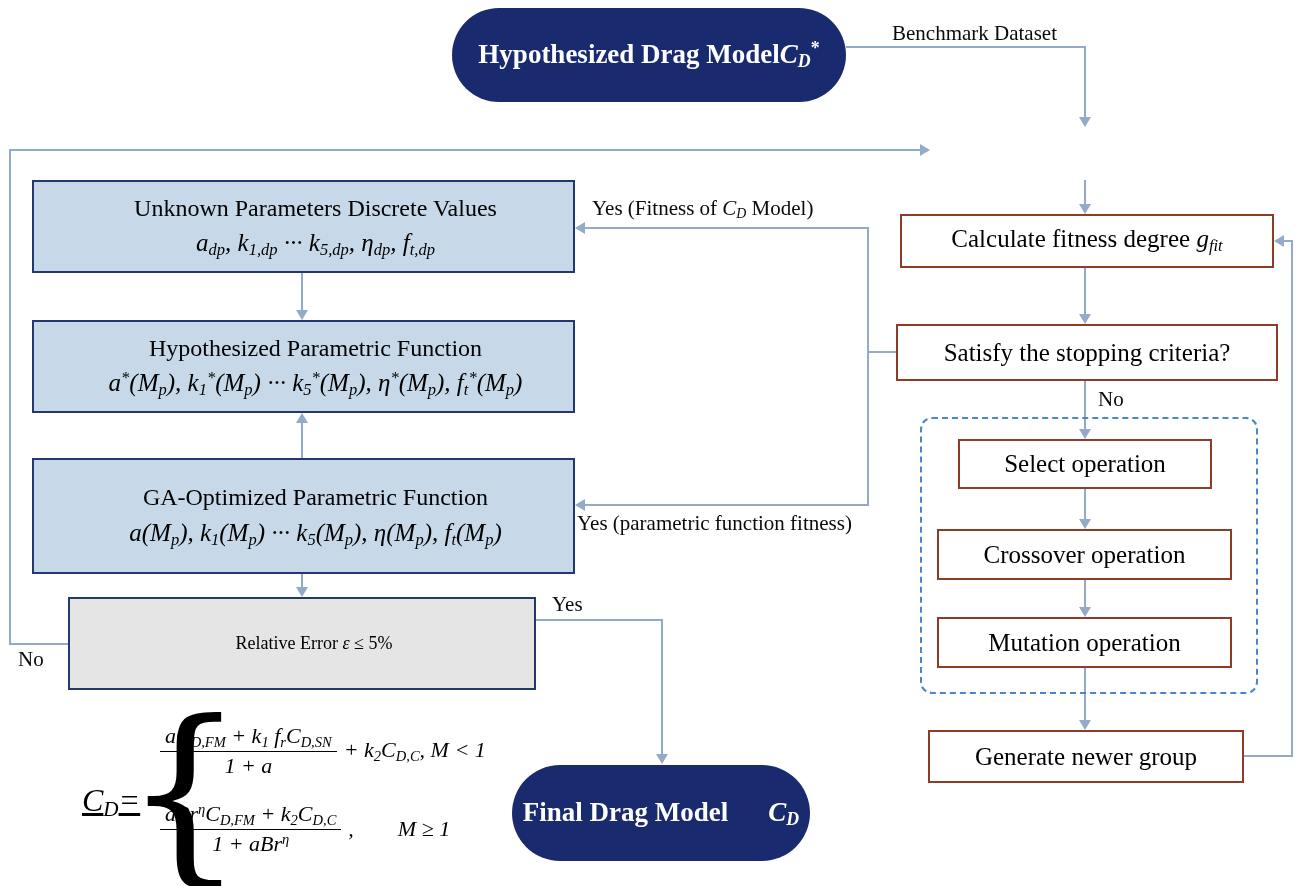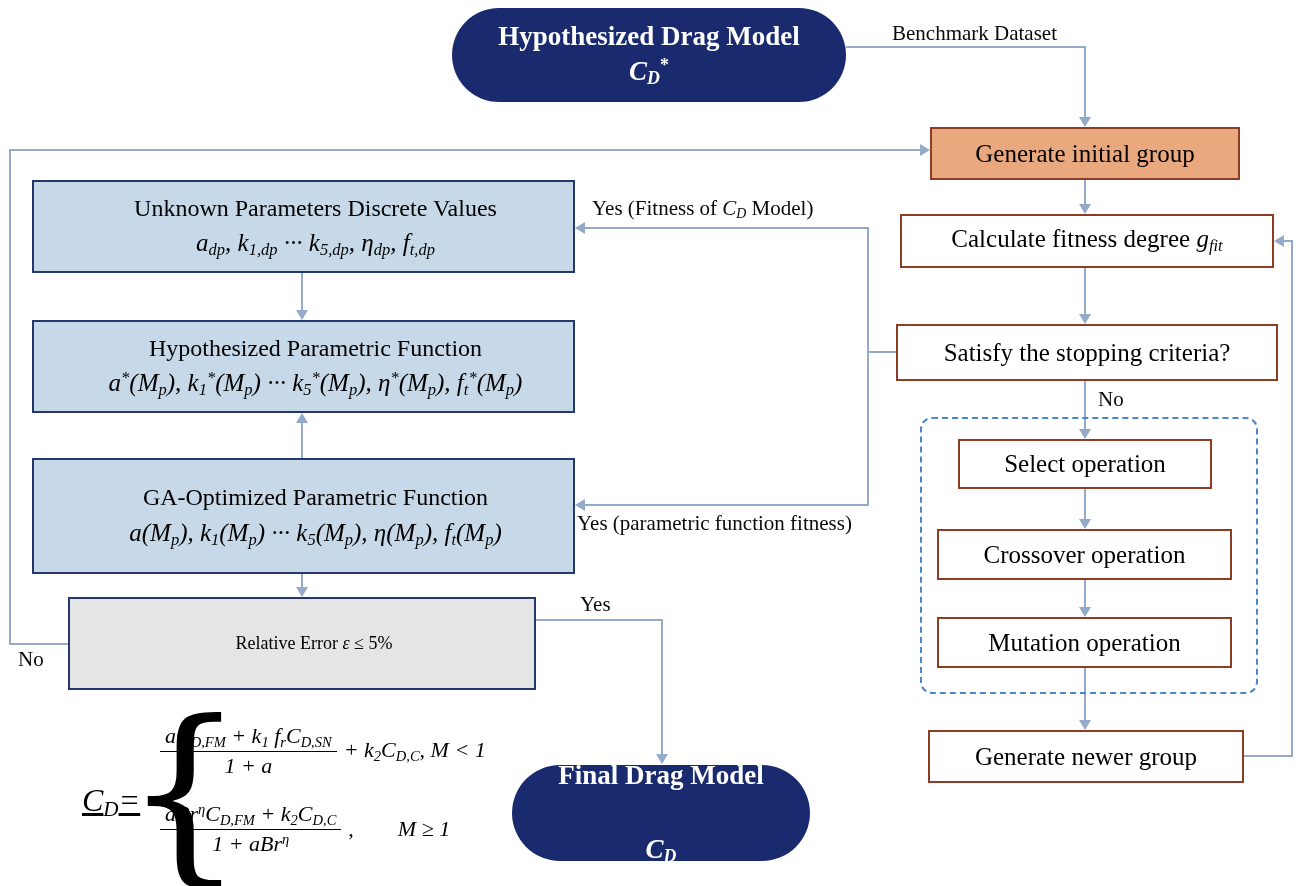--- a/index.html
+++ b/index.html
@@ -10,21 +10,21 @@
   
   .ln{position:absolute;background:#93aac8;}
   .ah{position:absolute;width:0;height:0;}
   .ah.down{border-left:6px solid transparent;border-right:6px solid transparent;border-top:10px solid #93aac8;}
   .ah.up{border-left:6px solid transparent;border-right:6px solid transparent;border-bottom:10px solid #93aac8;}
   .ah.left{border-top:6px solid transparent;border-bottom:6px solid transparent;border-right:10px solid #93aac8;}
   .ah.right{border-top:6px solid transparent;border-bottom:6px solid transparent;border-left:10px solid #93aac8;}
 
   
   .pill{position:absolute;background:#1a2a6e;border-radius:50px;color:#fff;
-        display:flex;flex-direction:column;align-items:center;justify-content:center;
+        display:flex;align-items:center;justify-content:center;
         font-weight:bold;font-size:27px;line-height:1.25;text-align:center;}
   .lbox{position:absolute;background:#c7d9e9;border:2px solid #24386c;
         display:flex;flex-direction:column;align-items:center;justify-content:center;
         font-size:24px;line-height:1.4;text-align:center;padding-left:24px;}
   .lbox.lighter{background:#e5e5e5;font-size:18px;}
   .lbox .formula{font-style:italic;font-size:25px;}
   .rbox{position:absolute;background:#ffffff;border:2px solid #8d3c26;
         display:flex;align-items:center;justify-content:center;font-size:25px;text-align:center;}
   .rbox.orange{background:#eaa87e;}
   .dashed{position:absolute;border:2px dashed #4a86c8;border-radius:12px;}
@@ -100,23 +100,20 @@
   <div class="ln" style="left:661px;top:619px;width:2px;height:136px;"></div>
   <div class="ah down" style="left:656px;top:754px;"></div>
 
   <div class="pill" style="left:452px;top:8px;width:394px;height:94px;">
     <div>Hypothesized Drag Model</div>
     <div><i>C<sub>D</sub></i><sup>*</sup></div>
   </div>
 
   <div class="lab" style="left:892px;top:21px;">Benchmark Dataset</div>
 
-  <div class="rbox orange" style="left:930px;top:127px;width:310px;height:53px;">
-    <span>Generate initial group</span>
-  </div>
 
   <div class="rbox" style="left:900px;top:214px;width:374px;height:54px;">
     <span>Calculate fitness degree <i>g<sub>fit</sub></i></span>
   </div>
 
   <div class="rbox" style="left:896px;top:324px;width:382px;height:57px;">
     <span>Satisfy the stopping criteria?</span>
   </div>
 
   <div class="lab" style="left:1098px;top:387px;">No</div>
@@ -153,21 +150,21 @@
     <div>GA-Optimized Parametric Function</div>
     <div class="formula">a(M<sub>p</sub>), k<sub>1</sub>(M<sub>p</sub>) ··· k<sub>5</sub>(M<sub>p</sub>), η(M<sub>p</sub>), f<sub>t</sub>(M<sub>p</sub>)</div>
   </div>
 
   <div class="lbox lighter" style="left:68px;top:597px;width:468px;height:93px;">
     <div>Relative Error <i>ε</i> ≤ 5%</div>
   </div>
 
   <div class="lab" style="left:592px;top:196px;">Yes  (Fitness of <i>C<sub>D</sub></i> Model)</div>
   <div class="lab" style="left:577px;top:511px;">Yes (parametric function fitness)</div>
-  <div class="lab" style="left:580px;top:592px;">Yes</div>
+  <div class="lab" style="left:552px;top:592px;">Yes</div>
   <div class="lab" style="left:18px;top:647px;">No</div>
 
   <div class="pill" style="left:512px;top:765px;width:298px;height:96px;gap:40px;">
     <div>Final Drag Model</div>
     <div><i>C<sub>D</sub></i></div>
   </div>
 
   <div class="eq-lhs" style="left:82px;top:782px;">C<sub>D</sub>=</div>
   <div class="brace" style="left:124px;top:696px;">{</div>
 

